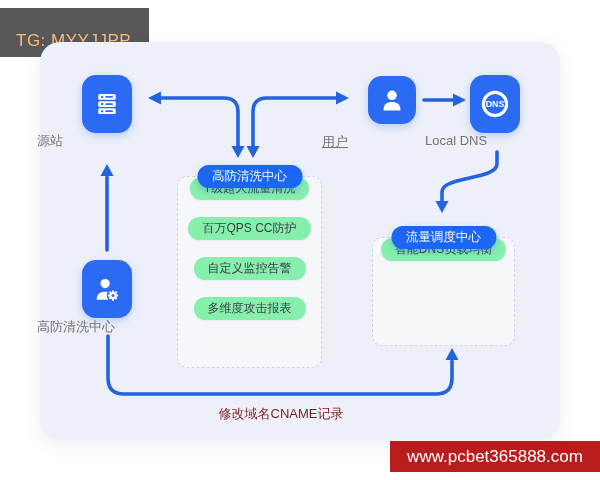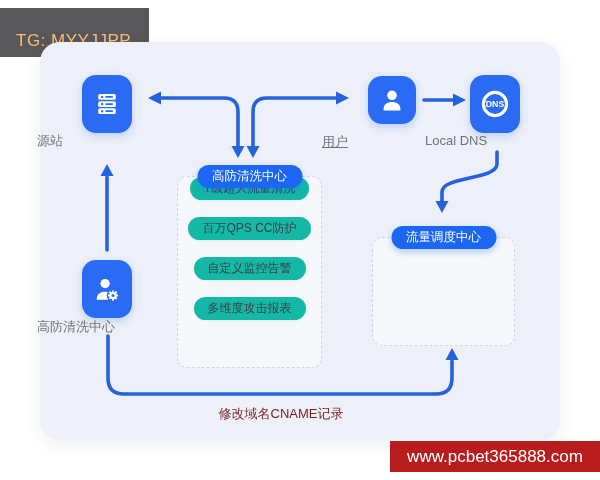--- a/index.html
+++ b/index.html
@@ -35,21 +35,21 @@
     background:rgba(255,255,255,.45);
     display:flex;flex-direction:column;align-items:center;
   }
   .group-title{
     position:absolute;left:50%;transform:translateX(-50%);top:-12px;
     background:#1b66f2;color:#fff;border-radius:13px;height:23px;
     display:flex;align-items:center;padding:0 15px;font-size:12.5px;
     white-space:nowrap;box-shadow:0 3px 7px rgba(27,102,242,.3);
   }
   .gpill{
-    background:#14b8a6;border-radius:12px;height:23px;line-height:23px;
+    background:#86efac;border-radius:12px;height:23px;line-height:23px;
     padding:0 14px;font-size:12px;color:#3a3f4a;white-space:nowrap;
     box-shadow:0 1px 2px rgba(120,130,160,.12);
   }
   .cleaning-group{left:177px;top:176px;width:143px;height:190px;}
   .cleaning-group .gpill:nth-of-type(1){margin-top:33px;}
   .cleaning-group .gpill{margin-bottom:17px;}
   .sched-group{left:372px;top:237px;width:141px;height:107px;}
   .sched-group .gpill:nth-of-type(1){margin-top:31px;}
   .sched-group .gpill{margin-bottom:11px;}
   .bottom-note{
@@ -159,19 +159,20 @@
 <div class="abs group cleaning-group">
   <div class="group-title">高防清洗中心</div>
   <div class="gpill">T级超大流量清洗</div>
   <div class="gpill">百万QPS CC防护</div>
   <div class="gpill">自定义监控告警</div>
   <div class="gpill">多维度攻击报表</div>
 </div>
 
 <div class="abs group sched-group">
   <div class="group-title">流量调度中心</div>
+  <div class="gpill">智能DNS负载均衡</div>
 </div>
 
 <div class="abs bottom-note">修改域名CNAME记录</div>
 
 <div class="abs footer-bar">
   <span>www.pcbet365888.com</span>
 </div>
 
 </body></html>

